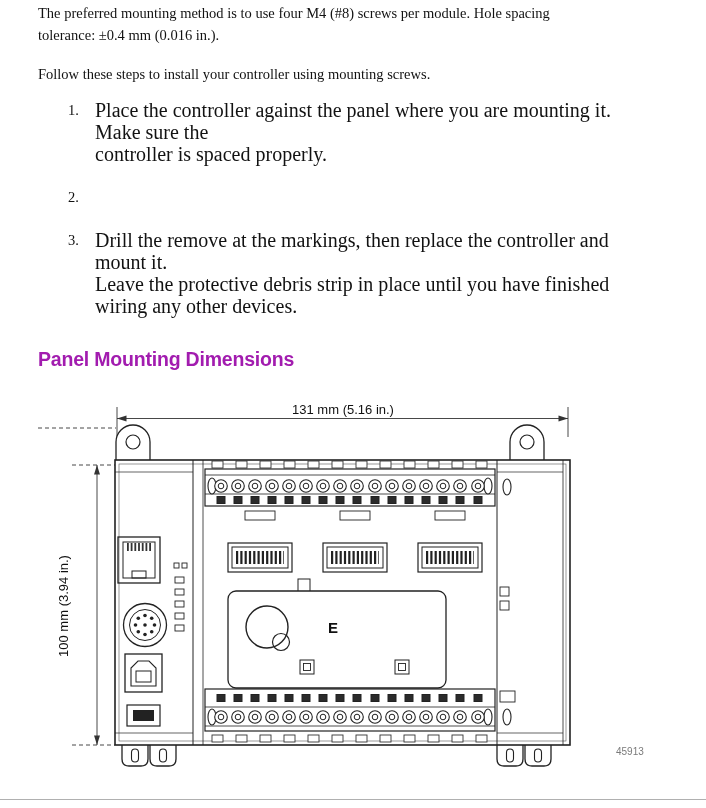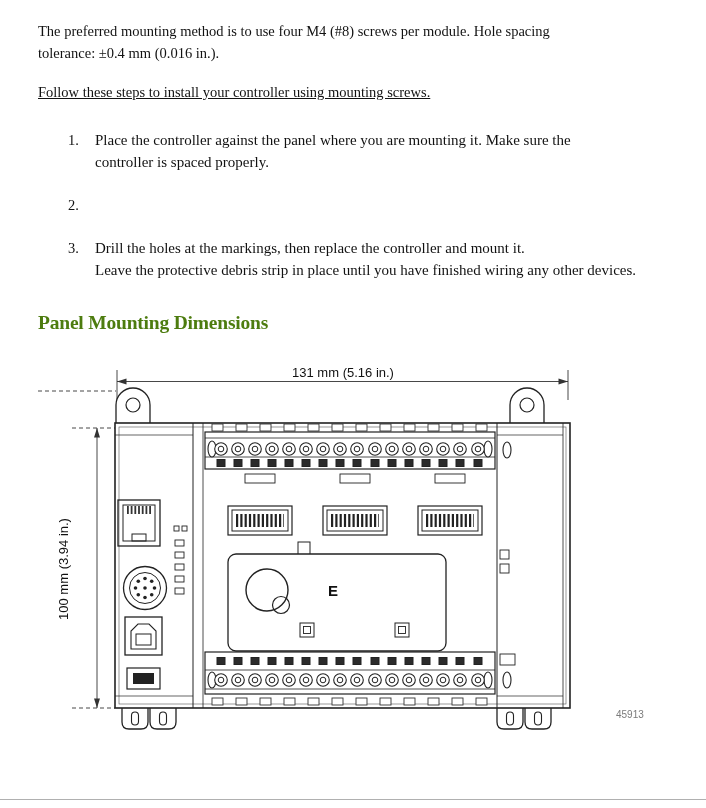--- a/index.html
+++ b/index.html
@@ -1,26 +1,26 @@
 <!DOCTYPE html>
 <html><head>
 <meta charset="utf-8">
 <style>
   html,body{margin:0;padding:0;background:#fff;}
   .page{position:relative;width:706px;height:808px;background:#fff;overflow:hidden;
         font-family:"Liberation Serif",serif;color:#121212;}
-  .content{padding:20px 38px 0 38px;}
+  .content{padding:2px 38px 0 38px;}
   .para{font-size:14.5px;line-height:22px;white-space:pre-line;margin:0 0 17px 0;}
-  .para.follow{margin-bottom:26px;text-decoration:underline;}
+  .para.follow{margin-bottom:14px;}
   .steps{margin-left:30px;}
   .step{display:flex;margin-bottom:21px;}
   .step-num{width:27px;flex:0 0 27px;font-size:14.5px;line-height:22px;}
-  .step-text{font-size:15px;line-height:22px;white-space:pre-line;max-width:560px;}
-  .heading{font-family:Liberation Serif, serif;font-weight:700;font-size:19.5px;
-           letter-spacing:-0.2px;margin:31px 0 4px 0;color:#4d7c0f;}
+  .step-text{font-size:20px;line-height:22px;white-space:pre-line;max-width:560px;}
+  .heading{font-family:Liberation Sans, sans-serif;font-weight:700;font-size:19.5px;
+           letter-spacing:-0.2px;margin:31px 0 4px 0;color:#a21caf;}
   .figure{margin-left:-8px;margin-top:24px;}
   svg text{font-family:"Liberation Sans",sans-serif;}
   .dimlabel{font-size:13px;fill:#111;}
   .fignum{font-size:10px;fill:#7a7a7a;}
   .modlabel{font-size:15px;font-weight:700;fill:#111;}
   .bottom-rule{position:absolute;left:0;top:799px;width:706px;height:0;border-top:1px solid #b0b0b0;}
 </style>
 </head>
 <body>
 
@@ -36,21 +36,21 @@
       <div class="step">
         <div class="step-num">1.</div>
         <div class="step-text">Place the controller against the panel where you are mounting it. Make sure the
 controller is spaced properly.</div>
       </div>
       <div class="step">
         <div class="step-num">2.</div>
       </div>
       <div class="step">
         <div class="step-num">3.</div>
-        <div class="step-text">Drill the holes at the markings, then replace the controller and mount it.
+        <div class="step-text">Drill the remove at the markings, then replace the controller and mount it.
 Leave the protective debris strip in place until you have finished wiring any other devices.</div>
       </div>
     </div>
 
     <h2 class="heading">Panel Mounting Dimensions</h2>
 
     <div class="figure">
       <svg width="640" height="388" viewBox="0 0 640 388" fill="none" stroke-linecap="butt">
         <defs>
           <g id="scr">

